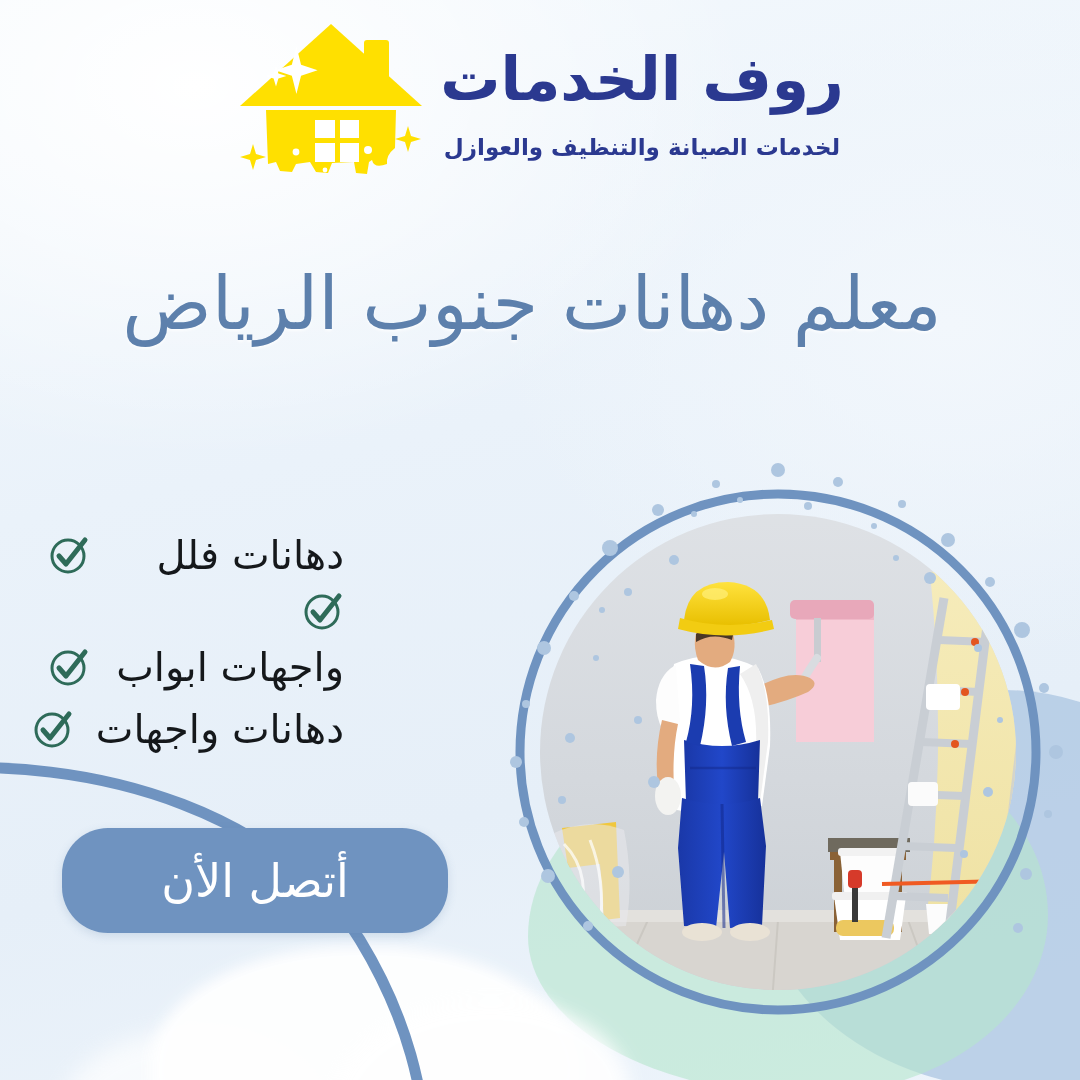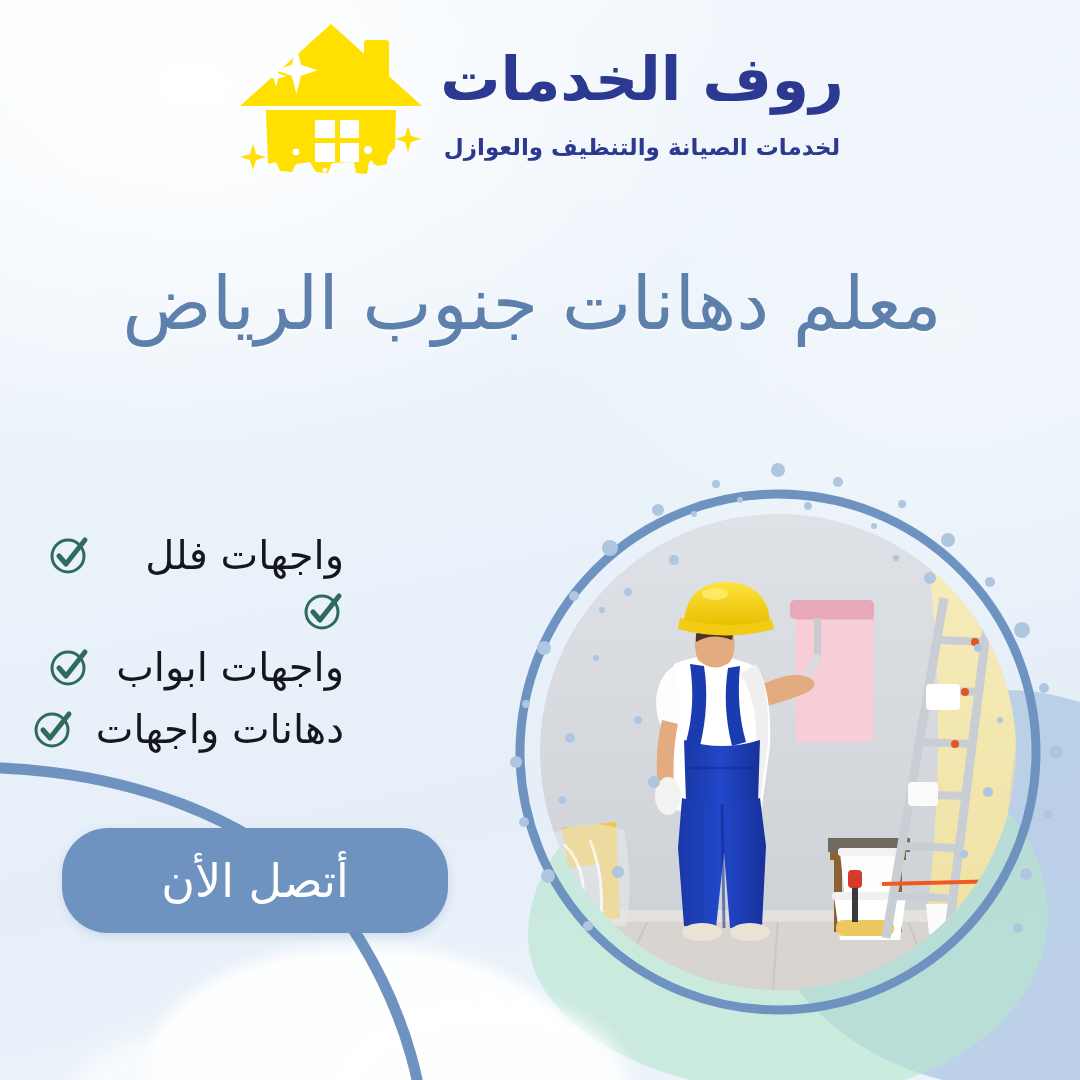--- a/index.html
+++ b/index.html
@@ -352,21 +352,21 @@
           <circle cx="176" cy="330" r="6"></circle>
         <circle cx="124" cy="158" r="3"></circle>  
           <circle cx="540" cy="476" r="5"></circle>
       </g>
     </svg>
   </div>
 
   <div class="features">
 
     <div class="feature-row">
-      <span class="feature-label">واجهات فلل</span>
+      <span class="feature-label">دهانات فلل</span>
       <svg class="check-icon" viewBox="0 0 42 42">
         <circle cx="20" cy="22" r="16" fill="none" stroke="#2e6b59" stroke-width="3"></circle>
         <path d="M11 22 L18 30 L37 6" fill="none" stroke="#2e6b59" stroke-width="5" stroke-linecap="round" stroke-linejoin="round"></path>
       </svg>
     </div>
 
     <div class="feature-row">
       <svg class="check-icon" viewBox="0 0 42 42">
         <circle cx="20" cy="22" r="16" fill="none" stroke="#2e6b59" stroke-width="3"></circle>
         <path d="M11 22 L18 30 L37 6" fill="none" stroke="#2e6b59" stroke-width="5" stroke-linecap="round" stroke-linejoin="round"></path>

